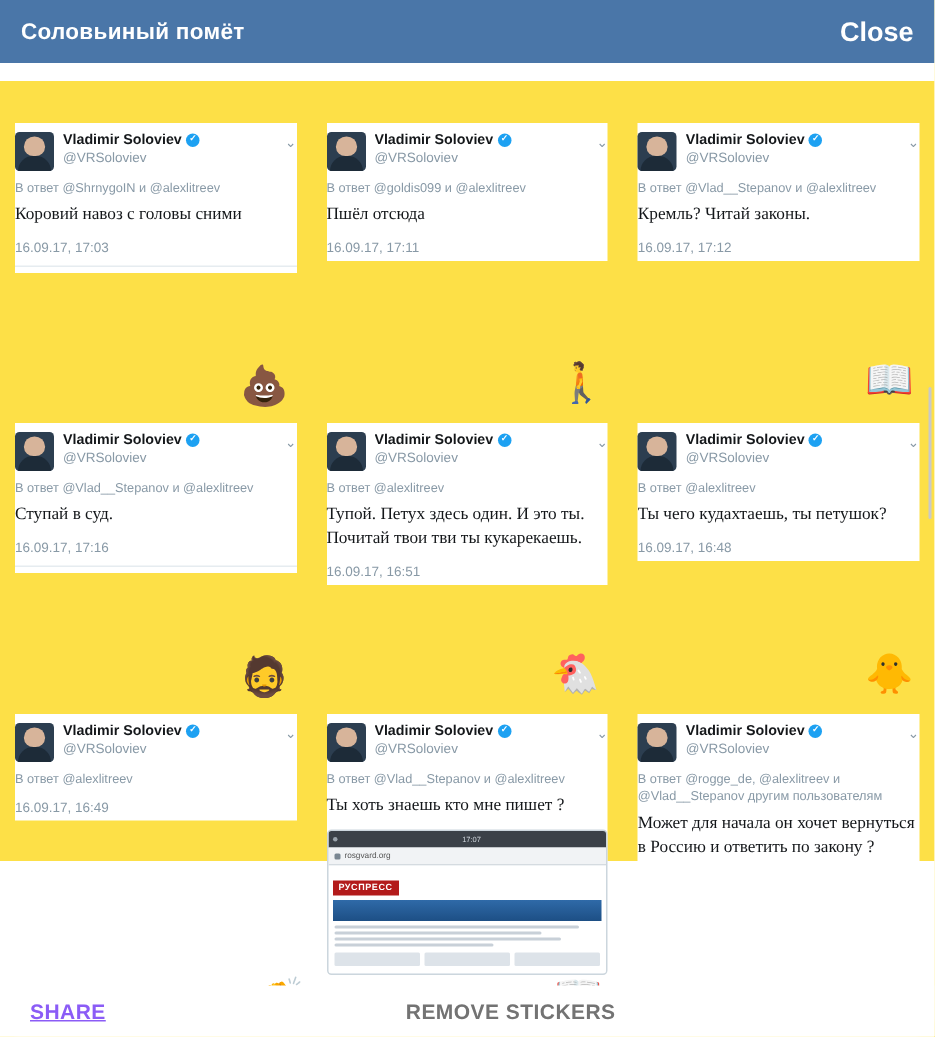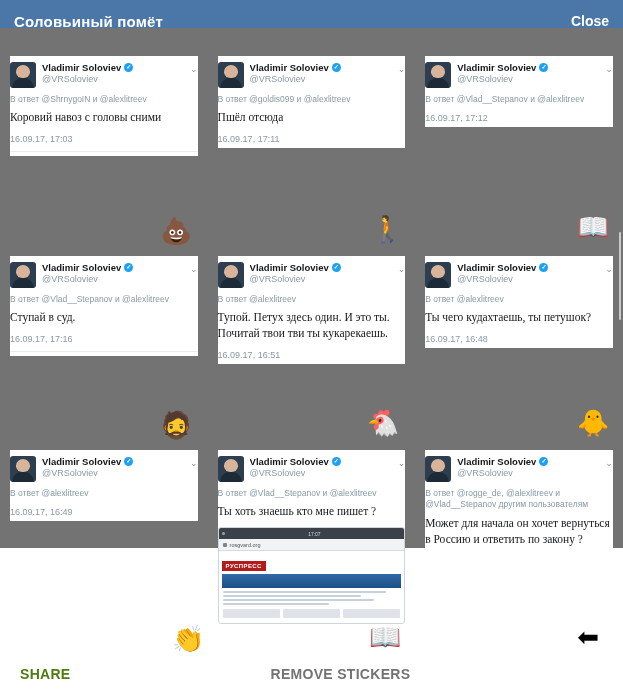--- a/index.html
+++ b/index.html
@@ -29,32 +29,32 @@
     padding: 0 14px;
   }
   .header-title {
     color: #ffffff;
     font-size: 15px;
     font-weight: bold;
     letter-spacing: 0.2px;
   }
   .header-close {
     color: #ffffff;
-    font-size: 14px;
+    font-size: 18px;
     font-weight: bold;
     cursor: pointer;
   }
 
   
   .board {
     position: absolute;
-    top: 28px; left: 0;
+    top: 54px; left: 0;
     width: 623px;
     height: 520px;
-    background: #737373;
+    background: #fde047;
   }
 
   .row {
     position: relative;
     width: 623px;
     display: flex;
   }
   .cell {
     position: relative;
     width: 207.6px;
@@ -247,26 +247,27 @@
   
   .footer {
     position: absolute;
     bottom: 0; left: 0;
     width: 623px; height: 34px;
     background: #ffffff;
     display: flex;
     align-items: center;
   }
   .footer-share {
-    color: #4d7c0f;
+    color: #8b5cf6;
     font-size: 14px;
     font-weight: bold;
     margin-left: 20px;
     letter-spacing: 0.3px;
     cursor: pointer;
+    text-decoration: underline;
   }
   .footer-remove {
     color: #737373;
     font-size: 14px;
     font-weight: bold;
     margin-left: 200px;
     letter-spacing: 0.3px;
     cursor: pointer;
   }
 </style>
@@ -330,20 +331,21 @@
             <div class="names">
               <div class="dispname">
                 <span>Vladimir Soloviev</span>
                 <span class="verified">✓</span>
               </div>
               <div class="handle">@VRSoloviev</div>
             </div>
             <div class="caret">⌄</div>
           </div>
           <div class="reply-to">В ответ @Vlad__Stepanov и @alexlitreev</div>
+          <div class="tweet-text">Кремль? Читай законы.</div>
           <div class="timestamp">16.09.17, 17:12</div>
         </div>
       </div>
     </div>
 
     <div class="row" style="height:196px;">
 
       <div class="cell" style="padding-top:32px;">
         <div class="sticker" style="left:160px; top:-6px;">💩</div>
         <div class="card">

